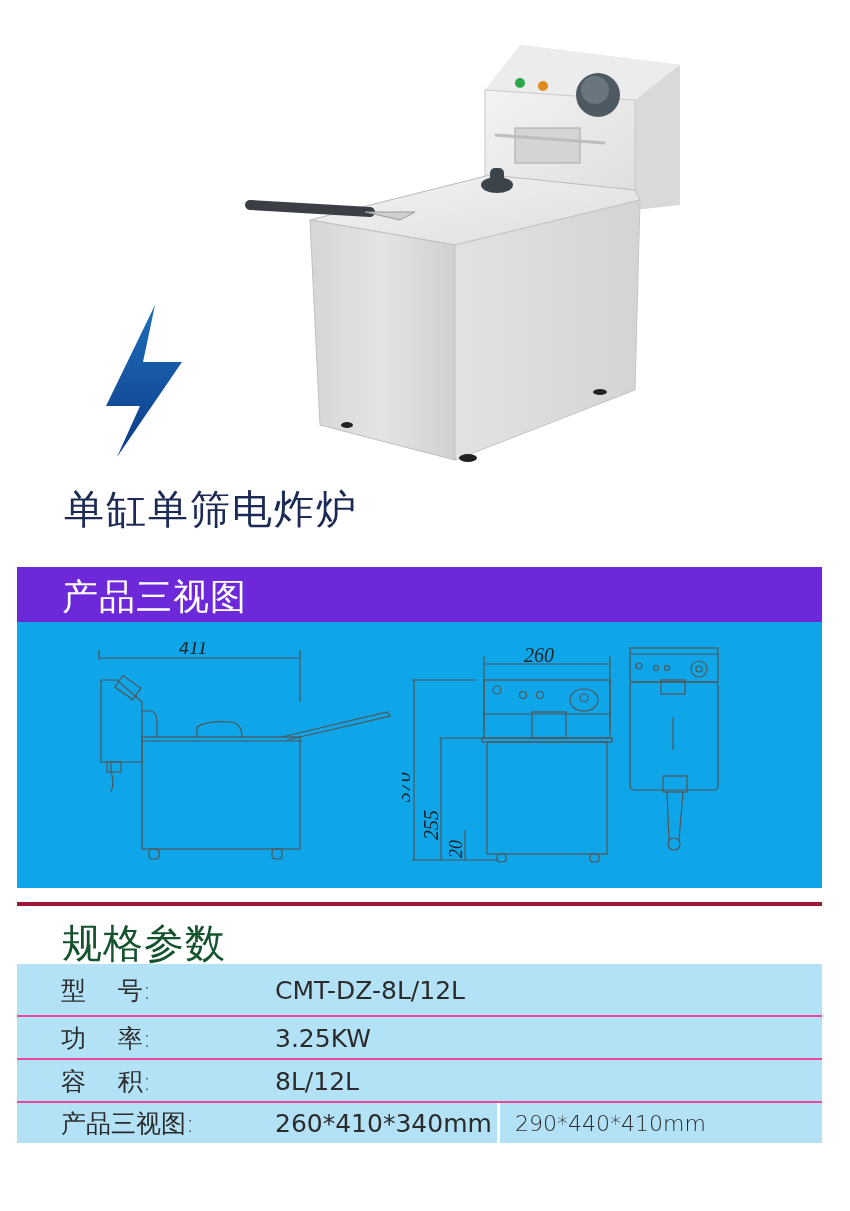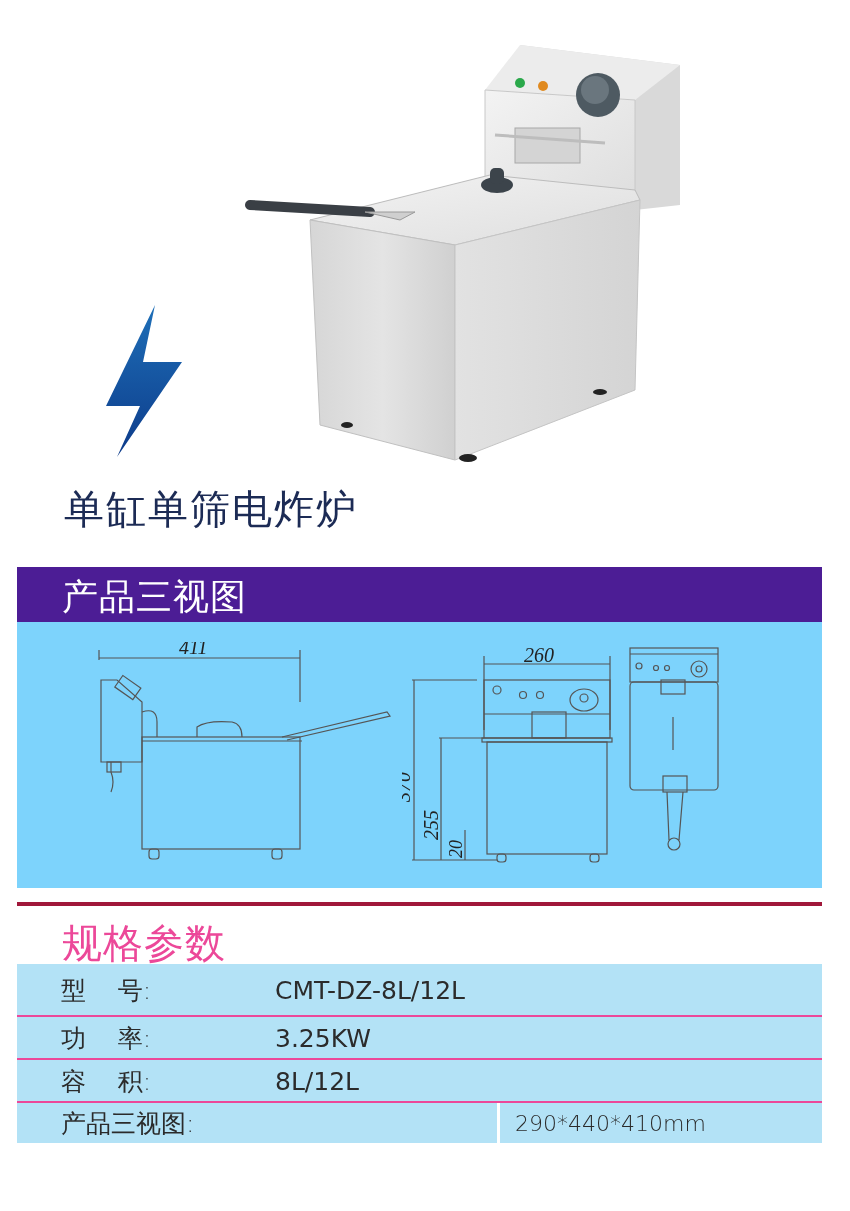--- a/index.html
+++ b/index.html
@@ -12,40 +12,40 @@
   .bolt { position: absolute; left: 100px; top: 300px; width: 90px; height: 160px; }
   .product-title {
     position: absolute; left: 64px; top: 482px;
     font-size: 40px; font-weight: 400; color: #1c2b55; letter-spacing: 2px;
     font-family: "DejaVu Sans", sans-serif;
   }
 
   
   .views-header {
     position: absolute; left: 17px; top: 567px; width: 805px; height: 55px;
-    background: #4c1d95;
+    background: #6d28d9;
   }
   .views-header-title {
     position: absolute; left: 45px; top: 6px;
     font-size: 36px; color: #ffffff; font-weight: 300; letter-spacing: 1px;
   }
   .views-panel {
     position: absolute; left: 17px; top: 622px; width: 805px; height: 266px;
-    background: #7dd3fc;
+    background: #0ea5e9;
   }
   .drawing { position: absolute; }
 
   
   .spec-rule {
     position: absolute; left: 17px; top: 902px; width: 805px; height: 4px;
     background: #a0173a;
   }
   .spec-title {
     position: absolute; left: 62px; top: 916px;
-    font-size: 40px; color: #ec4899; font-weight: 300; letter-spacing: 1px;
+    font-size: 40px; color: #14532d; font-weight: 300; letter-spacing: 1px;
   }
   .spec-table {
     position: absolute; left: 17px; top: 964px; width: 805px;
   }
   .spec-row {
     position: relative; height: 43px; background: #b3e2f6;
     border-top: 2px solid #ec4899;
   }
   .spec-row:first-child { height: 51px; border-top: none; }
   .spec-row:last-child { height: 42px; }
@@ -217,16 +217,17 @@
   <div class="spec-row">
     <span class="spec-label">功    率:</span>
     <span class="spec-value">3.25KW</span>
   </div>
   <div class="spec-row">
     <span class="spec-label">容    积:</span>
     <span class="spec-value">8L/12L</span>
   </div>
   <div class="spec-row">
     <span class="spec-label">产品三视图:</span>
+    <span class="spec-value">260*410*340mm</span>
     <span class="spec-divider"></span>
     <span class="spec-value-2">290*440*410mm</span>
   </div>
 </div>
 
 </body></html>

